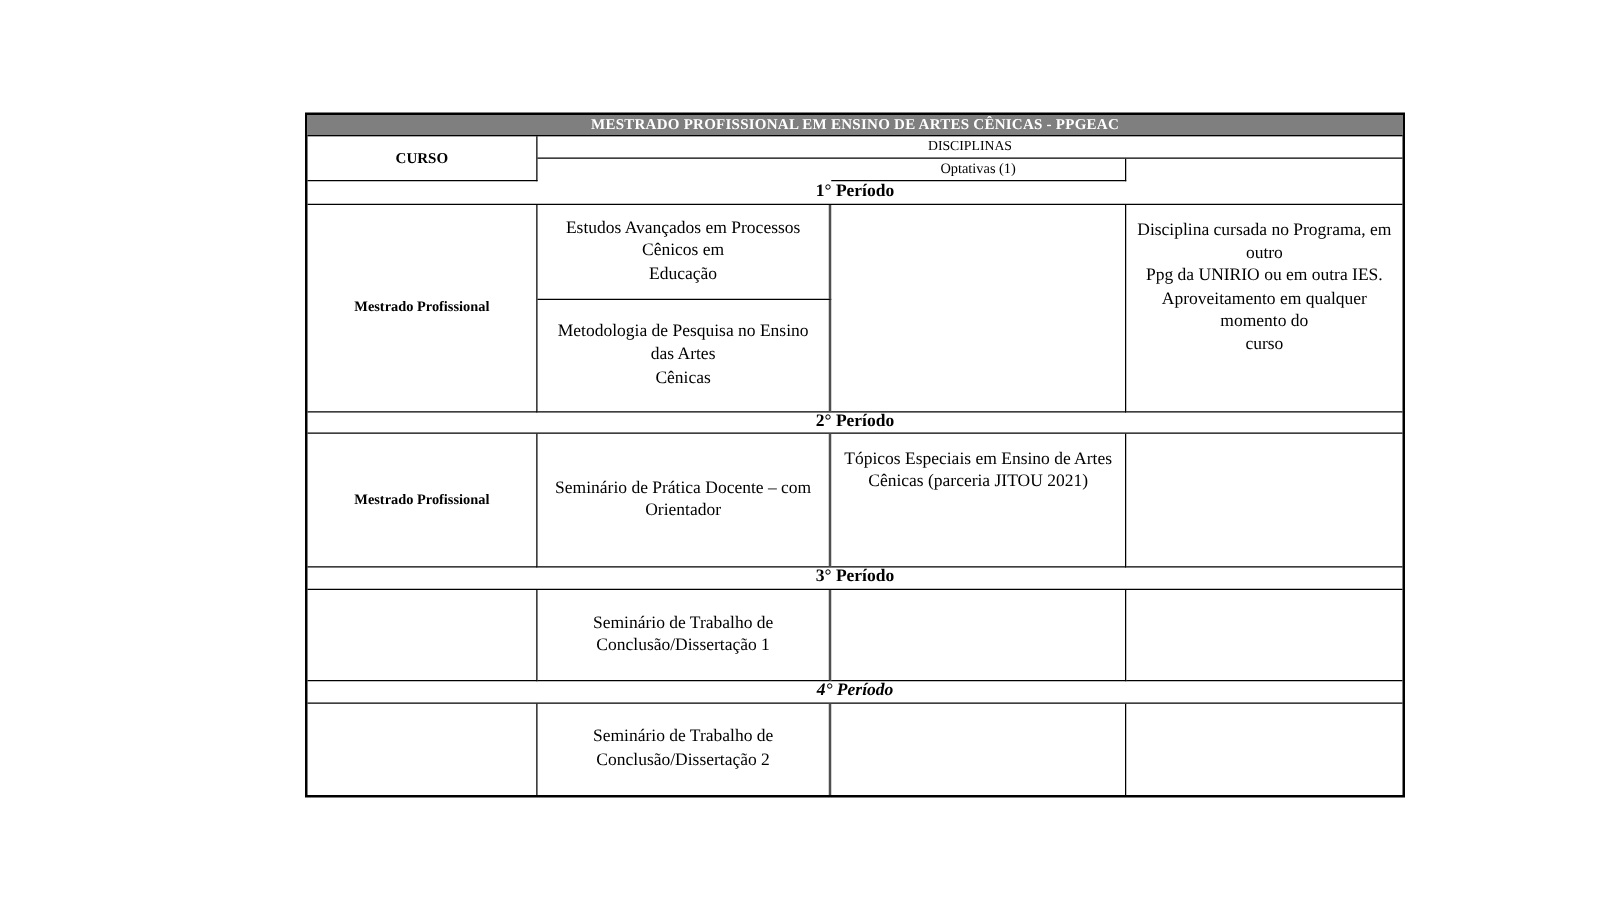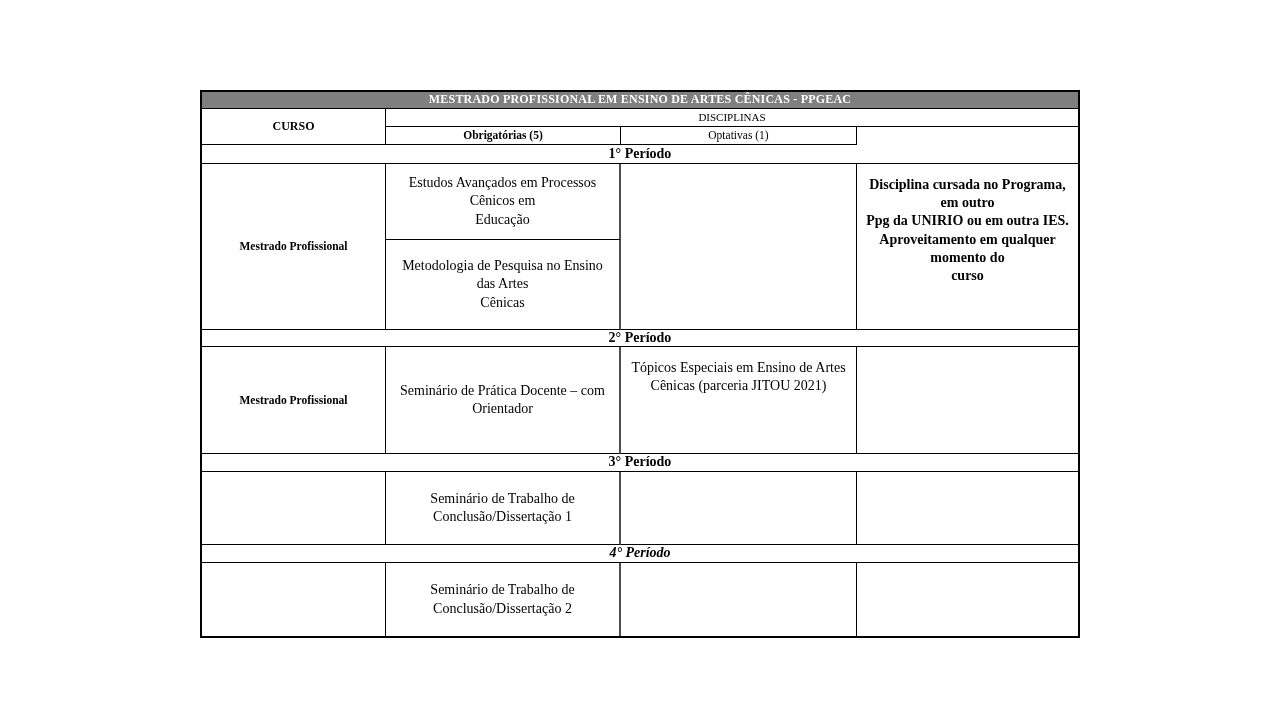--- a/index.html
+++ b/index.html
@@ -10,20 +10,21 @@
     background: #ffffff;
     font-family: "Liberation Serif", "DejaVu Serif", serif;
     color: #000000;
   }
   .page {
     position: relative;
     width: 1216px;
     height: 720px;
     background: #ffffff;
     overflow: hidden;
+    margin-left: 44px;
   }
   .curriculum-table {
     position: absolute;
     left: 200px;
     top: 90px;
     width: 880px;
     height: 548px;
     box-sizing: border-box;
     border: 2px solid #000000;
     display: grid;
@@ -38,21 +39,21 @@
     display: flex;
     align-items: center;
     justify-content: center;
     text-align: center;
     font-size: 14px;
     line-height: 1.3;
     white-space: pre-line;
     overflow: hidden;
     padding: 1px 6px;
   }
-  .noR { border-right: none; font-weight: bold; }
+  .noR { border-right: none; }
   .noB { border-bottom: none; }
   .thickR { border-right: 2px solid #4f4f4f; }
   .topAlign { align-items: flex-start; padding-top: 12px; }
 
   .title-bar {
     grid-area: 1 / 1 / 2 / 5;
     background: #7f7f7f;
     color: #ffffff;
     font-weight: bold;
     font-size: 12px;
@@ -93,21 +94,20 @@
 </head>
 <body>
 
 <div class="page">
   <div class="curriculum-table">
 
     <div class="cell title-bar">MESTRADO PROFISSIONAL EM ENSINO DE ARTES CÊNICAS - PPGEAC</div>
 
     <div class="cell curso-header">CURSO</div>
     <div class="cell disc-header">DISCIPLINAS</div>
-    <div class="cell h-obrig">Obrigatórias (5)</div>
     <div class="cell h-opt">Optativas (1)</div>
 
     <div class="cell p1-label">1° Período</div>
     <div class="cell p1-curso">Mestrado Profissional</div>
     <div class="cell p1-ob2 thickR">Metodologia de Pesquisa no Ensino das Artes
 Cênicas</div>
     <div class="cell p1-ob1 thickR">Estudos Avançados em Processos Cênicos em
 Educação</div>
     <div class="cell p1-opt"></div>
     <div class="cell p1-elet noR topAlign">Disciplina cursada no Programa,  em outro

